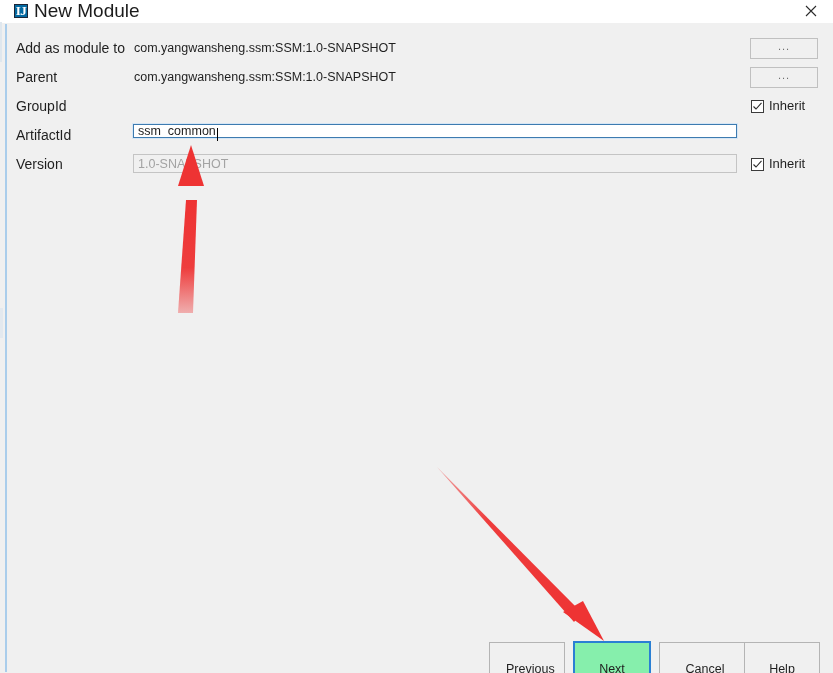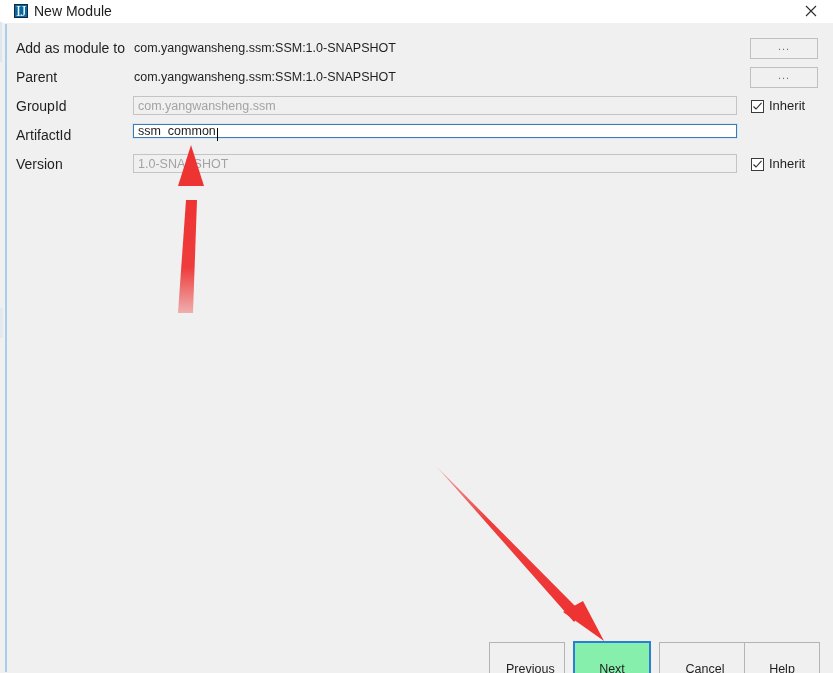--- a/index.html
+++ b/index.html
@@ -31,30 +31,31 @@
     border-bottom: 1px solid #ffffff;
   }
   #title-icon {
     position: absolute;
     left: 14px; top: 4px;
     width: 14px; height: 14px;
     background: #0369a1;
     border: 1px solid #1b2537;
     box-sizing: border-box;
     color: #ffffff;
-    font-size: 15px;
+    font-size: 13px;
     line-height: 12px;
     text-align: center;
     font-family: "Liberation Serif", serif;
     letter-spacing: -0.5px;
+    font-weight: bold;
   }
   #title-text {
     position: absolute;
     left: 34px; top: 2px;
-    font-size: 14px;
+    font-size: 19px;
     color: #1c1c1c;
     line-height: 18px;
     white-space: nowrap;
   }
   #close-button {
     position: absolute;
     right: 0; top: 0;
     width: 44px; height: 21px;
     cursor: default;
   }
@@ -222,21 +223,20 @@
 
   <div class="row-label" style="top:40px">Add as module to</div>
   <div class="row-static" style="top:40px">com.yangwansheng.ssm:SSM:1.0-SNAPSHOT</div>
   <div class="dots-btn" style="top:38px">...</div>
 
   <div class="row-label" style="top:69px">Parent</div>
   <div class="row-static" style="top:69px">com.yangwansheng.ssm:SSM:1.0-SNAPSHOT</div>
   <div class="dots-btn" style="top:67px">...</div>
 
   <div class="row-label" style="top:98px">GroupId</div>
-  <input class="tfield" style="top: 96px;" type="text" readonly="" value="com.yangwansheng.ssm">
   <div class="inherit-wrap" style="top:99px">
     <span class="chk">
       <svg width="9" height="9" viewBox="0 0 9 9" aria-hidden="true">
         <path d="M0.5 4.5 L3 7 L8.5 0.8" stroke="#2b2b2b" stroke-width="1.1" fill="none"></path>
       </svg>
     </span>
     <span class="inherit-label">Inherit</span>
   </div>
 
   <div class="row-label" style="top:127px">ArtifactId</div>

